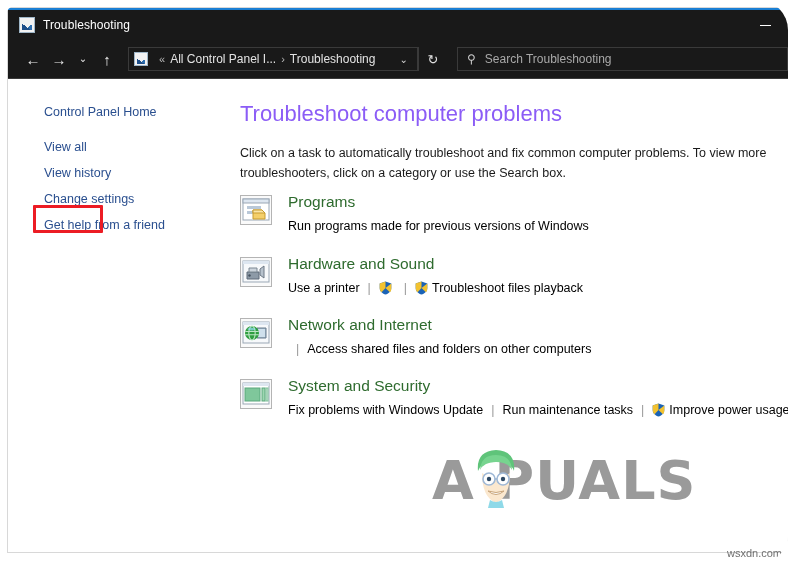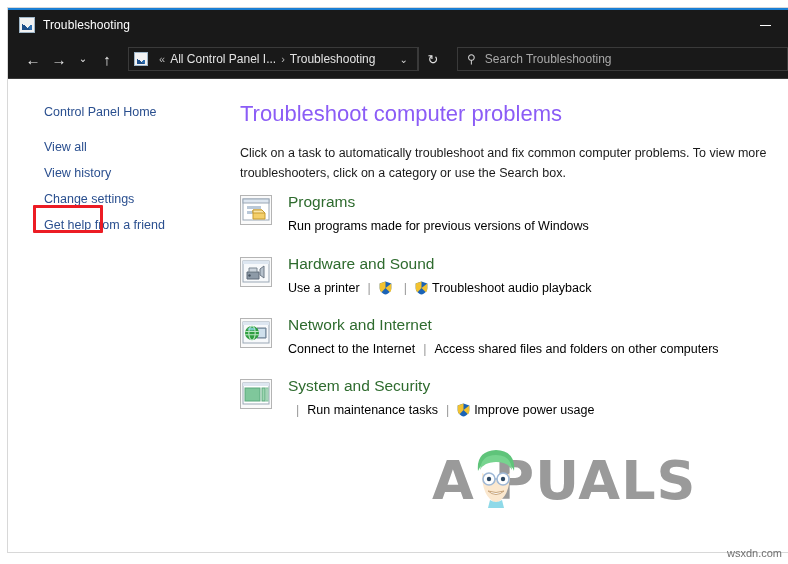--- a/index.html
+++ b/index.html
@@ -11,20 +11,21 @@
     overflow: hidden;
     font-family: "Liberation Sans", sans-serif;
   }
 
   #screen {
     position: relative;
     width: 788px;
     height: 564px;
     background: #ffffff;
     overflow: hidden;
+    border-radius: 30px;
   }
 
   
   #window {
     position: absolute;
     left: 8px;
     top: 8px;
     width: 780px;
     height: 544px;
     background: #ffffff;
@@ -456,58 +457,58 @@
               </svg>
             </span>
             <span class="link-sep">|</span>
             <span class="shield">
               <svg width="13" height="14" viewBox="0 0 13 14">
                 <path d="M6.5 0.6 L12.3 2.6 V7 c0 3.6 -3 5.7 -5.8 6.6 C3.7 12.7 0.7 10.6 0.7 7 V2.6 Z" fill="#1b63b5"></path>
                 <path d="M6.5 0.6 L0.7 2.6 V7 c0 1.8 0.75 3.2 1.85 4.3 L6.5 7 Z" fill="#f2c230"></path>
                 <path d="M6.5 7 L10.95 11.3 C12.05 10.2 12.3 8.8 12.3 7 V2.6 Z" fill="#f2c230"></path>
               </svg>
             </span>
-            <a>Troubleshoot audio playback</a>
+            <a>Troubleshoot files playback</a>
           </div>
         </div>
 
         <div class="cat" style="top:237px">
           <div class="cat-icon">
             <svg width="30" height="28" viewBox="0 0 30 28">
               <rect x="2" y="3" width="26" height="21" fill="#f7f9fb" stroke="#9aa7b5"></rect>
               <rect x="2" y="3" width="26" height="3" fill="#dde6f0"></rect>
               <path d="M16 9 h9 v10 h-9 z" fill="#9fb6c9" stroke="#6a7d8d"></path>
               <path d="M17 10 h7 v8 h-7 z" fill="#cfe0ec"></path>
               <circle cx="11" cy="14" r="7" fill="#2f9e3f"></circle>
               <path d="M4.3 12.5 h13.4 M4.3 15.8 h13.4" stroke="#bde6c4" stroke-width="1.1" fill="none"></path>
               <ellipse cx="11" cy="14" rx="3.2" ry="7" fill="none" stroke="#bde6c4" stroke-width="1.1"></ellipse>
               <path d="M6 10 q4 -3 9 0 q-4 3 -9 0 z" fill="#8fd9f0" opacity="0.75"></path>
             </svg>
           </div>
           <div class="cat-title">Network and Internet</div>
           <div class="cat-links">
-            <a>Connect to the Internet</a>
             <span class="link-sep">|</span>
             <a>Access shared files and folders on other computers</a>
           </div>
         </div>
 
         <div class="cat" style="top:298px">
           <div class="cat-icon">
             <svg width="30" height="28" viewBox="0 0 30 28">
               <rect x="2" y="3" width="26" height="21" fill="#ffffff" stroke="#9aa7b5"></rect>
               <rect x="2" y="3" width="26" height="3" fill="#dde6f0"></rect>
               <rect x="4" y="8" width="15" height="13" fill="#7fc79b"></rect>
               <rect x="4" y="8" width="15" height="13" fill="none" stroke="#5aa87c"></rect>
               <rect x="21" y="8" width="3" height="13" fill="#9ed6b1" stroke="#5aa87c"></rect>
               <rect x="25" y="8" width="2" height="13" fill="#cde9d7" stroke="#7dbf98"></rect>
             </svg>
           </div>
           <div class="cat-title">System and Security</div>
           <div class="cat-links">
+            <a>Fix problems with Windows Update</a>
             <span class="link-sep">|</span>
             <a>Run maintenance tasks</a>
             <span class="link-sep">|</span>
             <span class="shield">
               <svg width="13" height="14" viewBox="0 0 13 14">
                 <path d="M6.5 0.6 L12.3 2.6 V7 c0 3.6 -3 5.7 -5.8 6.6 C3.7 12.7 0.7 10.6 0.7 7 V2.6 Z" fill="#1b63b5"></path>
                 <path d="M6.5 0.6 L0.7 2.6 V7 c0 1.8 0.75 3.2 1.85 4.3 L6.5 7 Z" fill="#f2c230"></path>
                 <path d="M6.5 7 L10.95 11.3 C12.05 10.2 12.3 8.8 12.3 7 V2.6 Z" fill="#f2c230"></path>
               </svg>
             </span>

